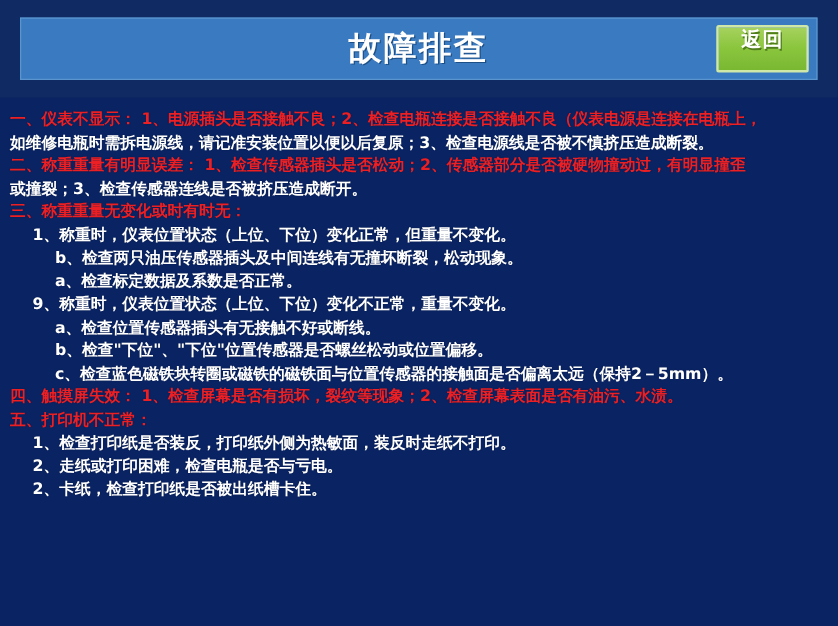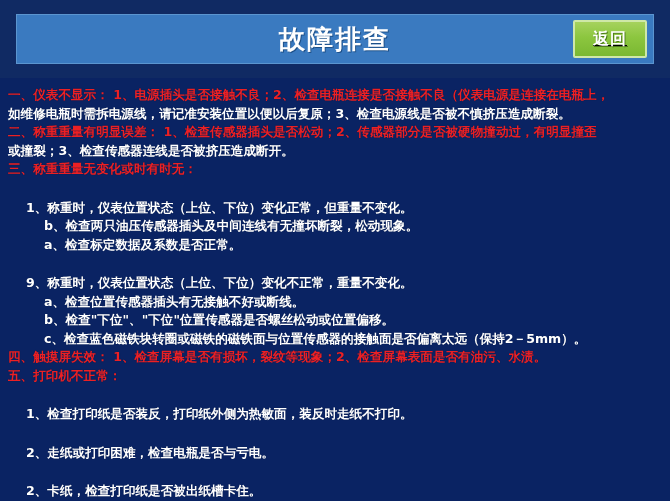--- a/index.html
+++ b/index.html
@@ -59,25 +59,24 @@
     position: absolute;
     right: 6px;
     top: 50%;
     transform: translateY(-50%);
     width: 74px;
     height: 38px;
     border: 2px solid #cfe8a8;
     border-radius: 2px;
     background: linear-gradient(180deg, #a6d25e 0%, #8cc63f 45%, #7ab832 100%);
     display: flex;
-    align-items: center;
+    align-items: flex-start;
     justify-content: center;
     cursor: pointer;
     box-sizing: border-box;
-    text-decoration: underline;
   }
   .back-button-label {
     font-size: 16px;
     font-weight: bold;
     color: #ffffff;
     text-shadow: 1px 1px 0 #4f7d1c;
     letter-spacing: 1px;
     user-select: none;
   }
 
@@ -99,21 +98,21 @@
     line-height: 18.5px;
     white-space: pre-wrap;
     letter-spacing: 0px;
     text-shadow: 0px 0px 1px rgba(0,0,0,0.35);
   }
 
   .line.heading {
     color: #ec2024;
   }
 
-  .line.indent-1 { padding-left: 18px; margin-top: 20px; }
+  .line.indent-1 { padding-left: 18px; }
   .line.indent-2 { padding-left: 36px; }
 </style>
 </head>
 <body>
 
 <div id="app">
 
   <div class="header-outer">
     <div class="header-panel">
       <div class="page-title">故障排查</div>

